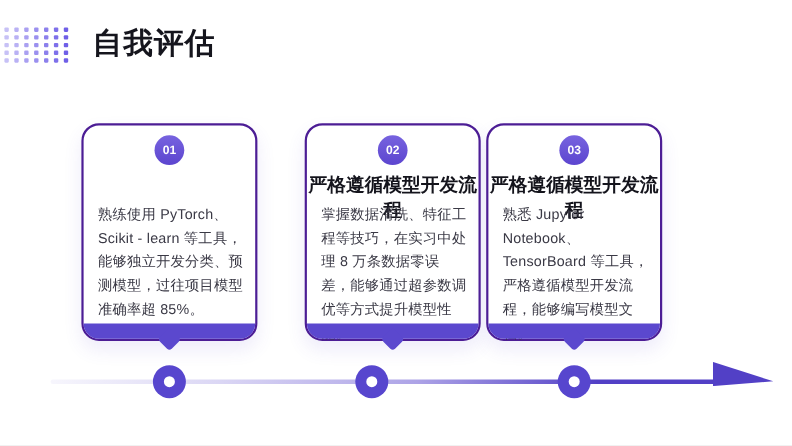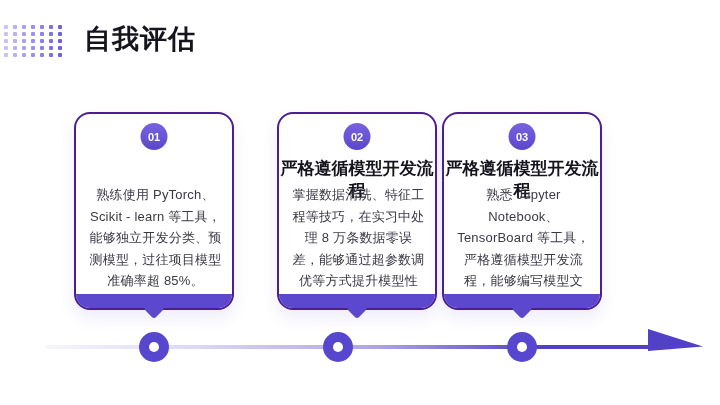--- a/index.html
+++ b/index.html
@@ -48,21 +48,21 @@
     position:absolute;top:44px;left:0;right:0;margin:0;
     text-align:center;
     font-size:17px;line-height:22px;font-weight:700;
     color:#14141C;
   }
   .card-body{
     position:absolute;top:70px;left:13px;right:10px;margin:0;
     font-size:13px;line-height:21.5px;
     color:#3A3945;
     letter-spacing:0.2px;
-    text-align:center;
+    text-align:left;
   }
   .card-bottom{
     position:absolute;left:0;right:0;bottom:0;height:14px;
     background:#5B48CE;
     border-radius:0 0 14px 14px;
   }
   .card-tail{
     position:absolute;bottom:-8px;left:50%;
     width:15px;height:15px;
     background:#5B48CE;border-radius:3px;

